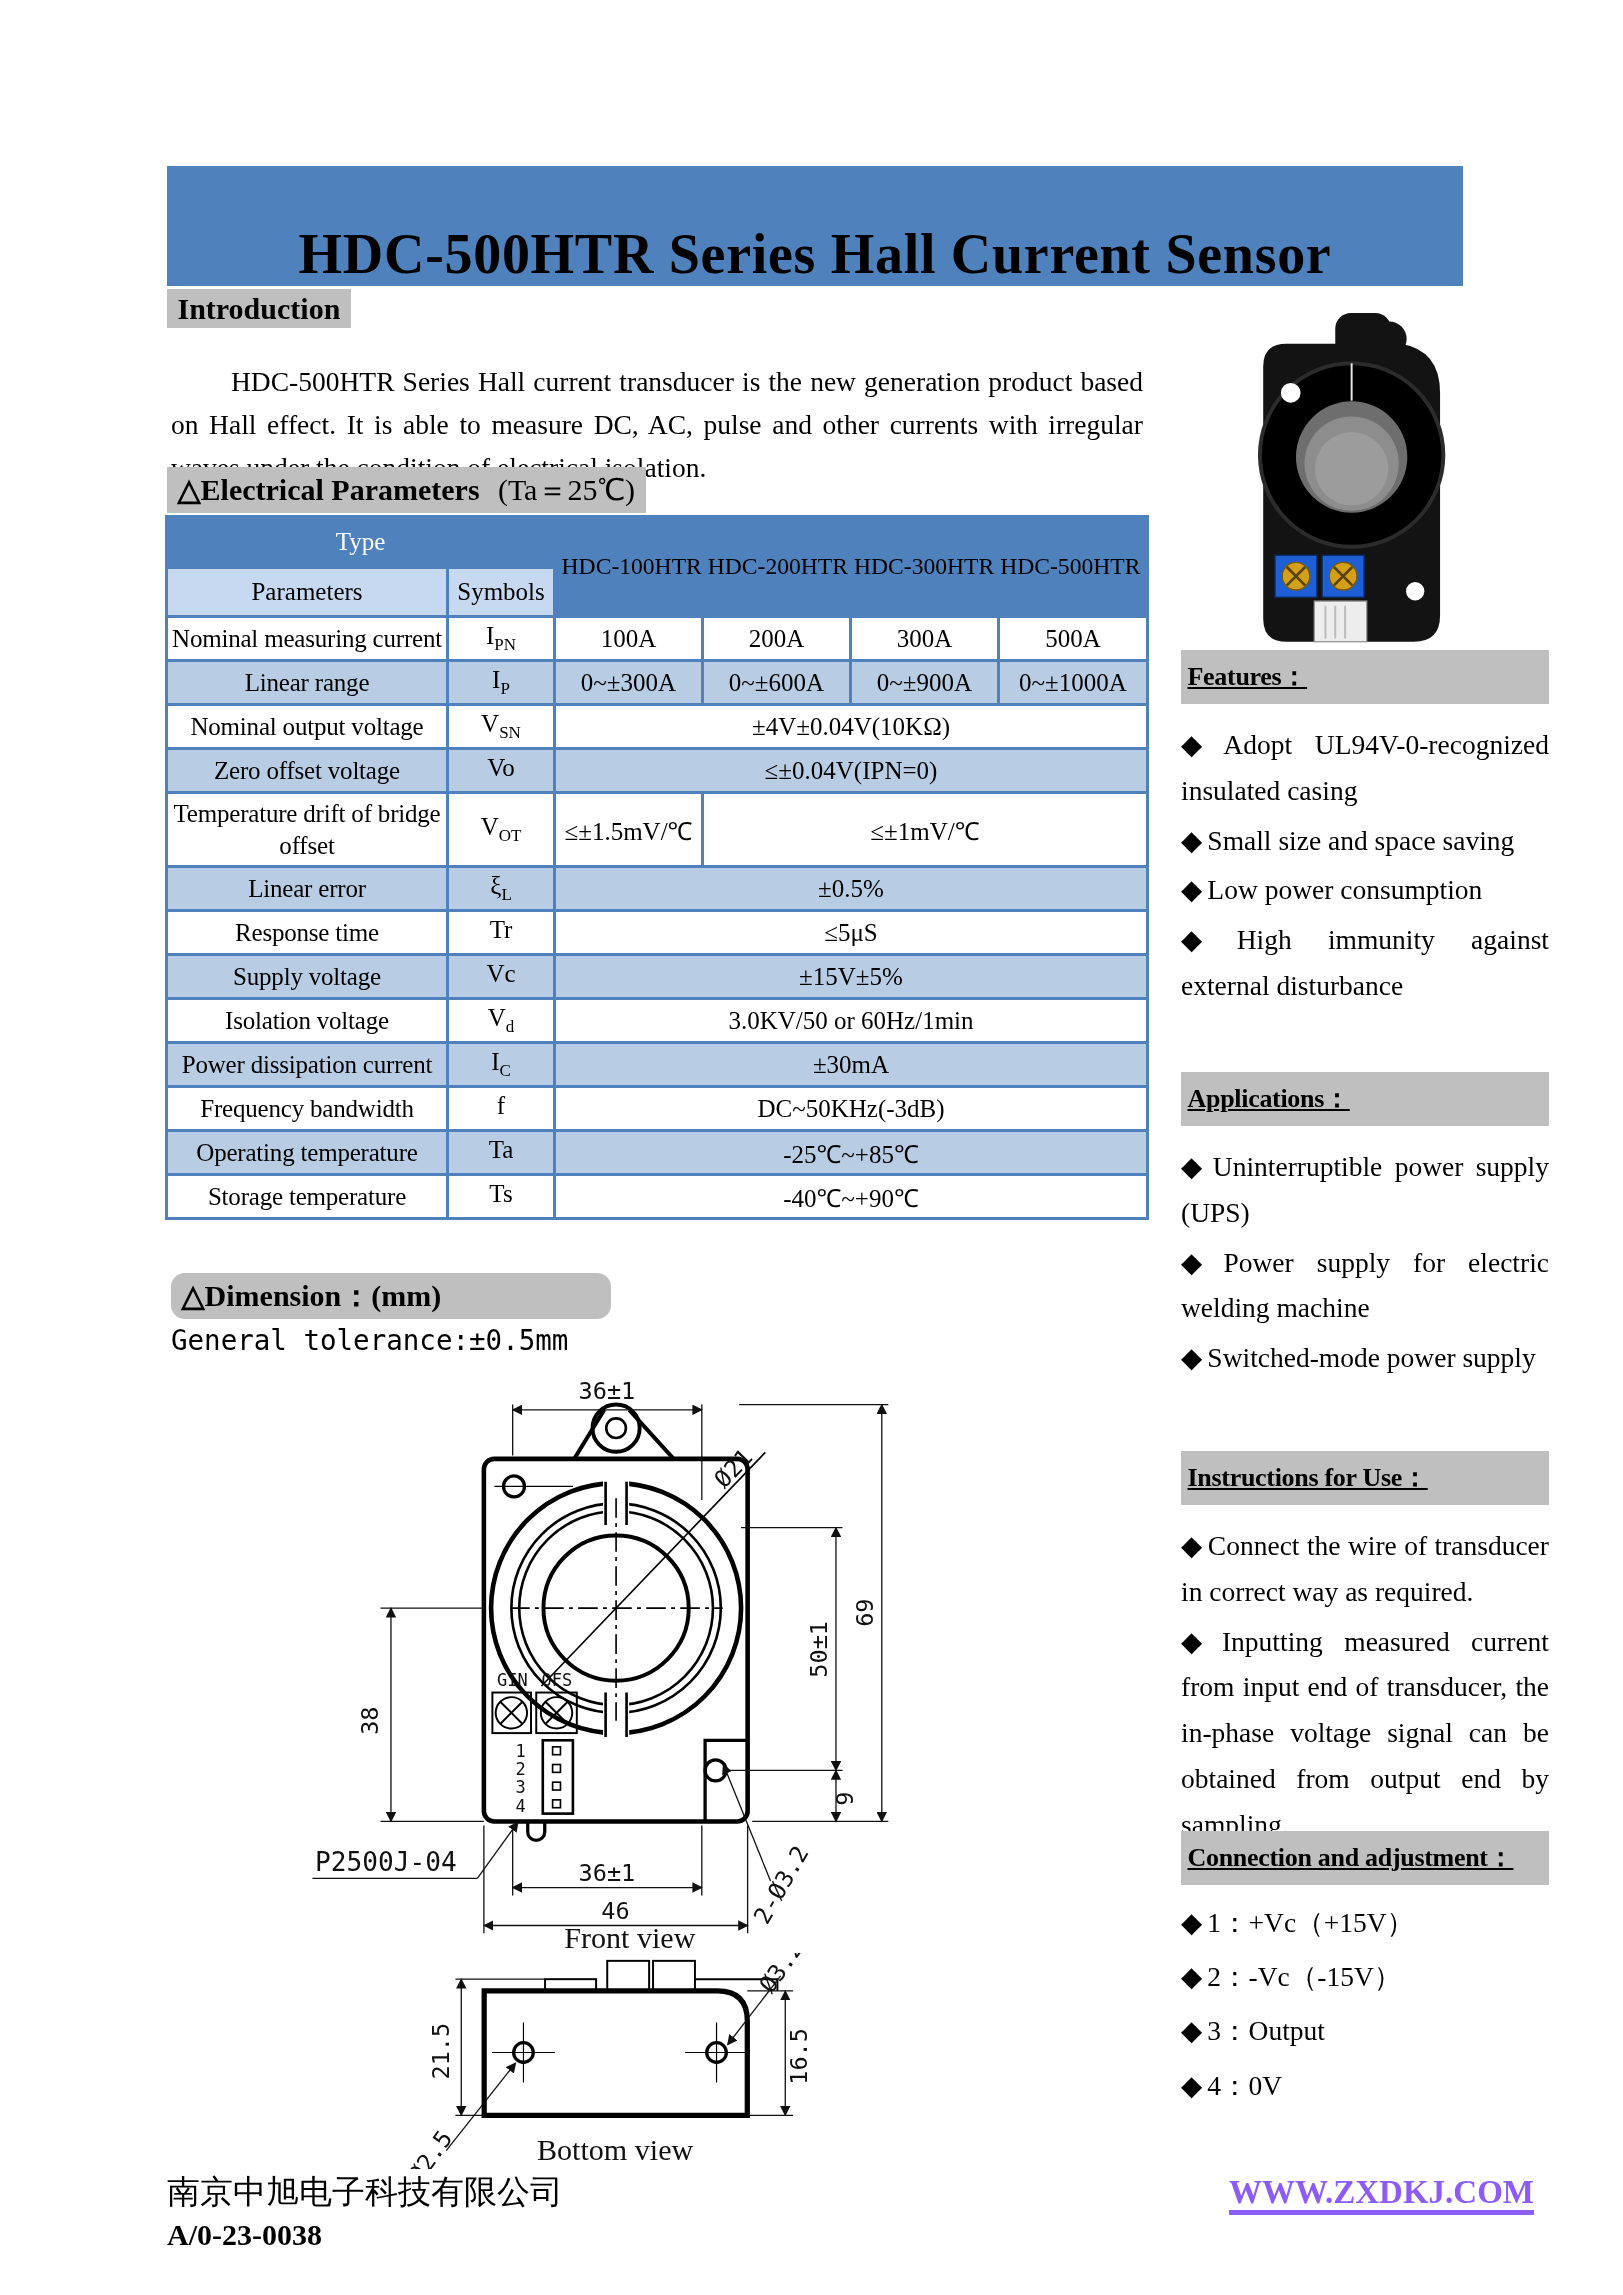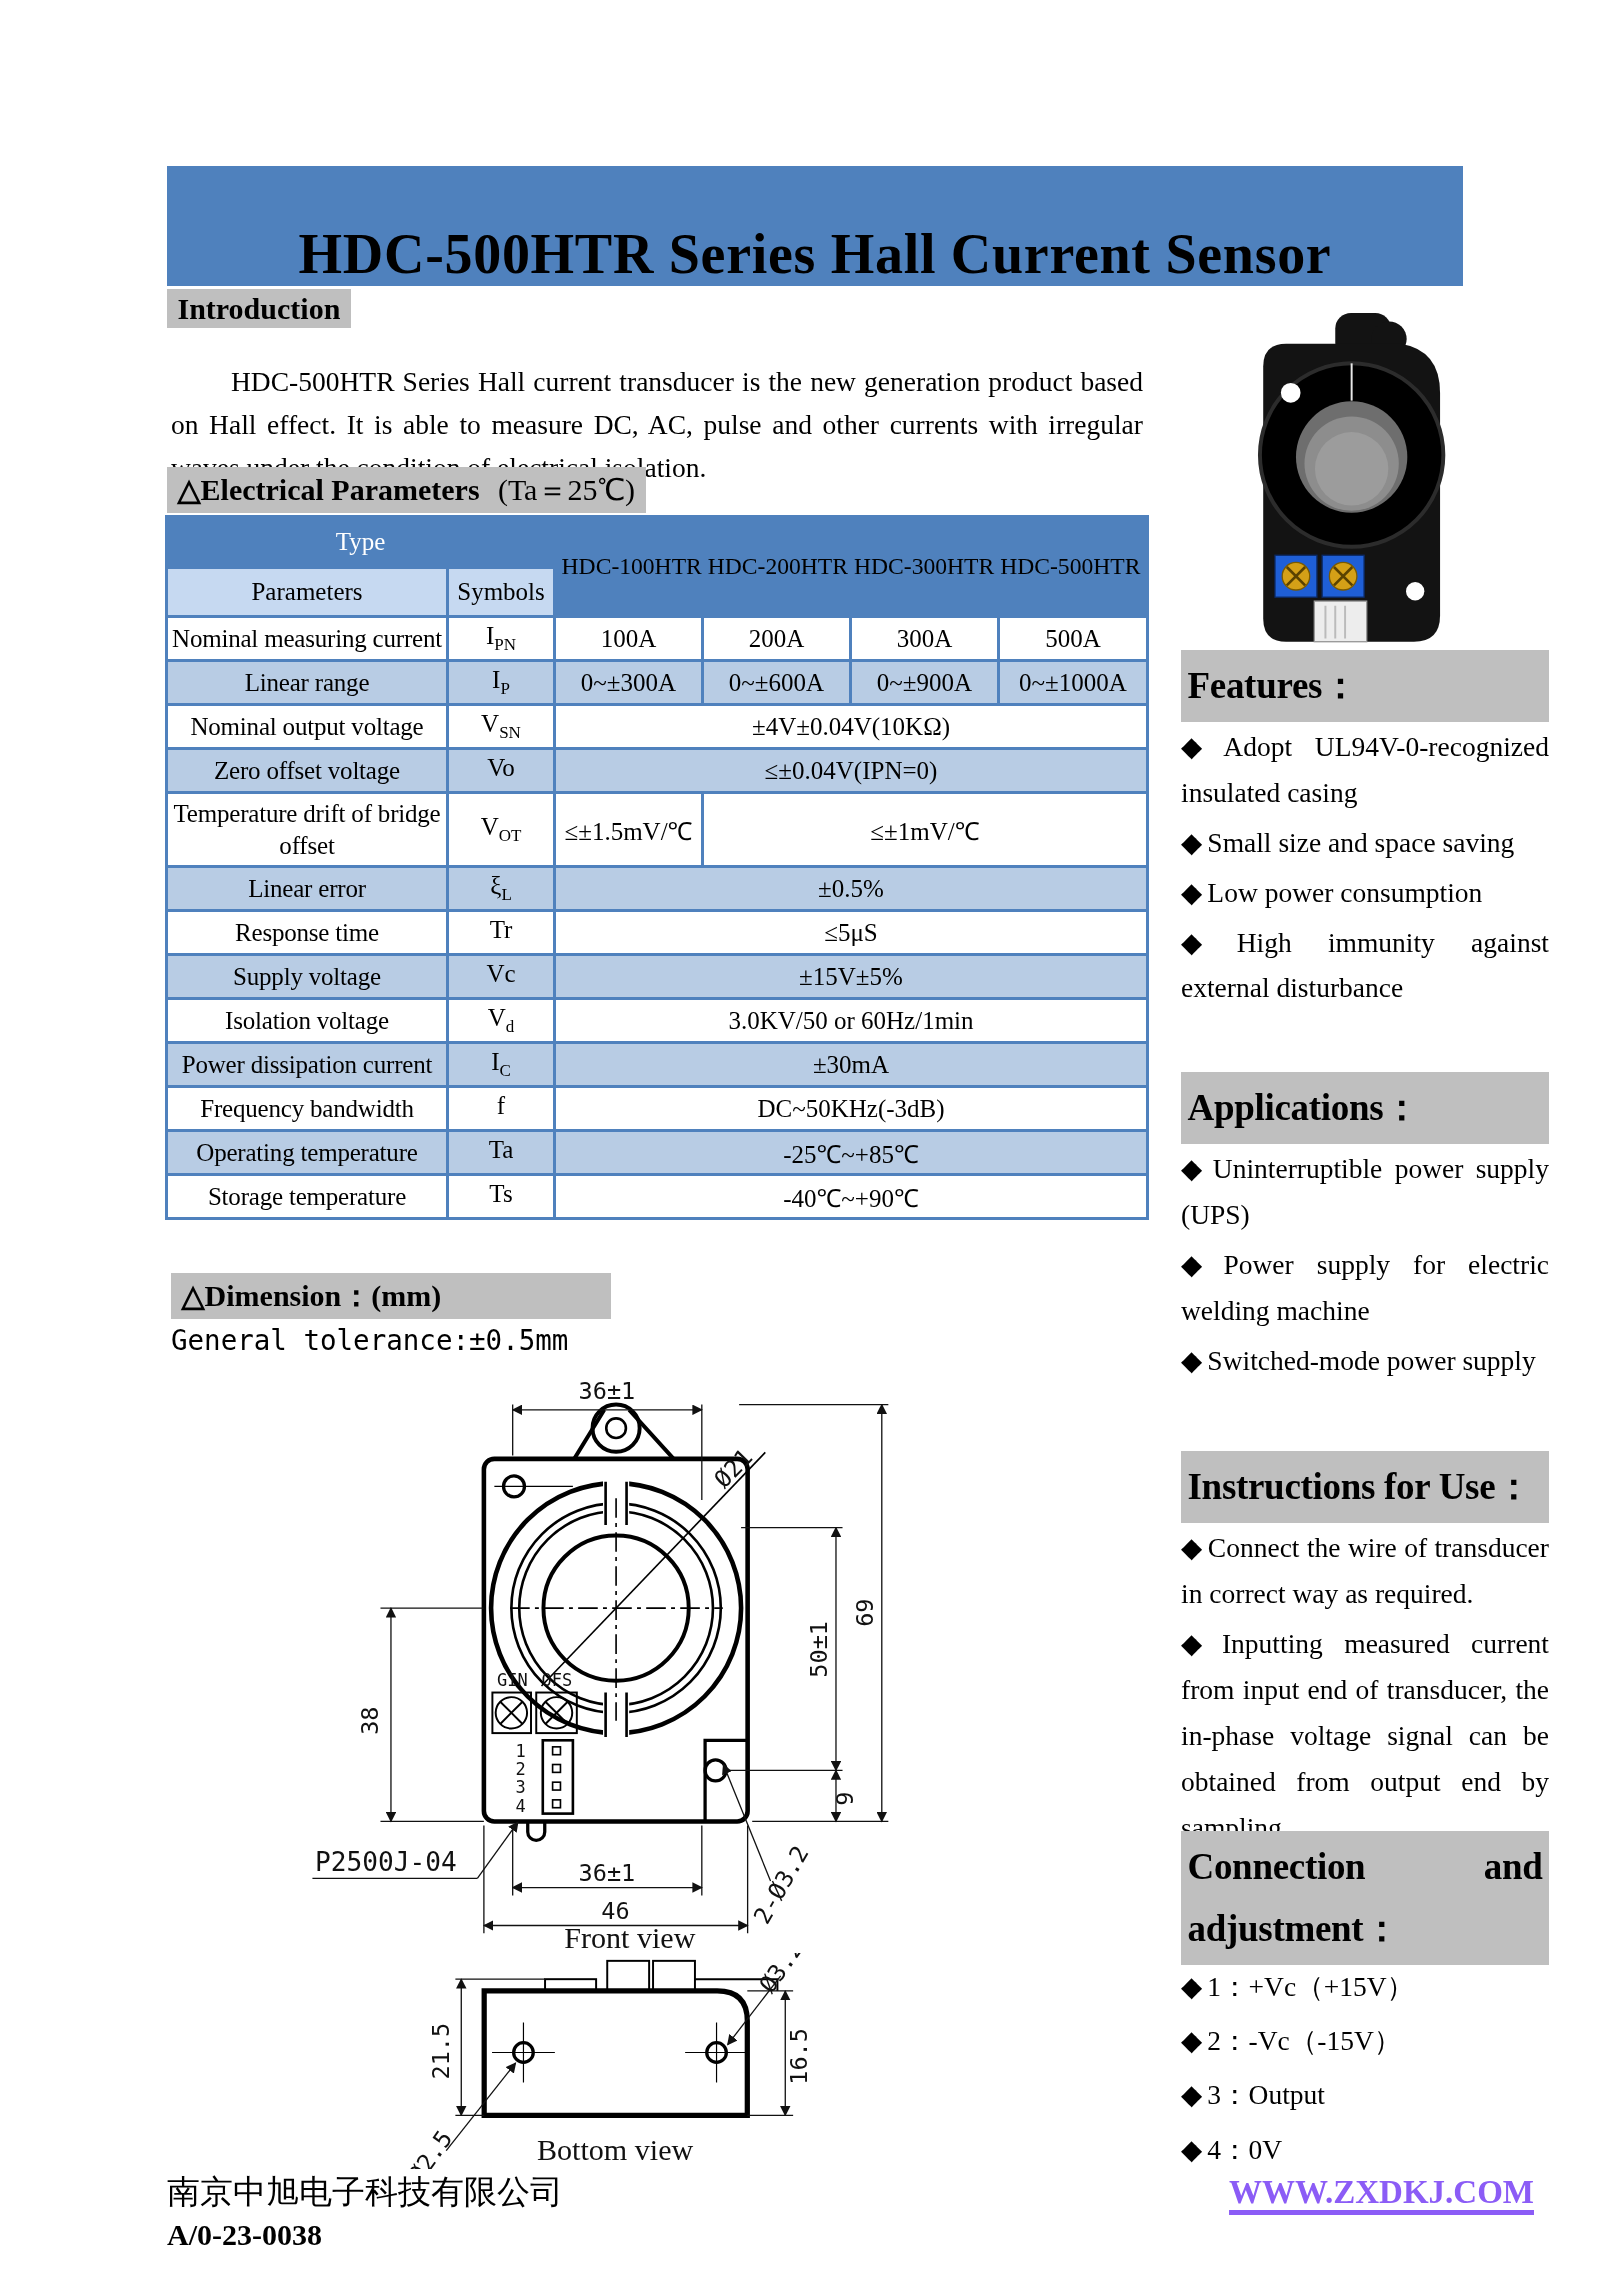--- a/index.html
+++ b/index.html
@@ -10,21 +10,21 @@
   
   .banner{left:167px;top:166px;width:1296px;height:120px;background:#4f81bd;
           display:flex;align-items:flex-end;justify-content:center;}
   .banner h1{margin:0;font-size:56px;font-weight:bold;letter-spacing:0.7px;}
 
   
   .gray-head{background:#bfbfbf;font-weight:bold;font-size:30px;padding:2.6px 10.5px;display:inline-block;}
   .intro-head{left:167px;top:289px;}
   .elec-head{left:167px;top:467px;}
   .elec-head .suffix{font-weight:normal;margin-left:18.3px;}
-  .dim-head{left:171px;top:1273px;width:419px;}
+  .dim-head{left:171px;top:1273px;width:419px;border-radius:14px;}
 
   .intro-text{left:171px;top:332px;width:972px;font-size:27.5px;line-height:1.58;
               text-align:justify;text-indent:60px;}
 
   .tolerance{left:171px;top:1324px;font-family:"DejaVu Sans Mono",monospace;font-size:27.5px;}
 
   
   table.params{left:165px;top:515px;border-collapse:collapse;table-layout:fixed;width:983px;}
   table.params td{border:3.9px solid #4f81bd;text-align:center;vertical-align:middle;
                   font-size:25px;padding:0 2.6px;overflow:hidden;}
@@ -35,21 +35,21 @@
   td.h-param,td.h-sym{background:#c6d9f1;height:46px;font-size:26px;}
   tr.normal{height:44px;}
   tr.tall{height:74px;}
   tr.lt td{background:#b8cce4;}
   td.p{text-align:left;font-size:23.6px;letter-spacing:-0.2px;padding-left:5.2px;line-height:1.25;}
   td.s{font-size:29px;}
   td.s sub{font-size:17px;}
 
   
   .side{width:368px;font-size:27.5px;line-height:1.67;text-align:justify;}
-  .side .gray-head{display:block;font-size:37px;padding:5.2px 6.5px;margin:0 0 2px 0;letter-spacing:-0.3px;}
+  .side .gray-head{display:block;font-size:26px;padding:5.2px 6.5px;margin:0 0 18px 0;letter-spacing:-0.3px;text-decoration:underline;}
   .s-item{margin-bottom:3.9px;}
   .blt{margin-right:5.2px;}
   .feat{left:1181px;top:650px;}
   .apps{left:1181px;top:1072px;}
   .inst{left:1181px;top:1451px;}
   .conn{left:1181px;top:1831px;}
   .conn .s-item{margin-bottom:14.4px;line-height:1.45;}
 
   
   .front-svg{left:281px;top:1364px;}

